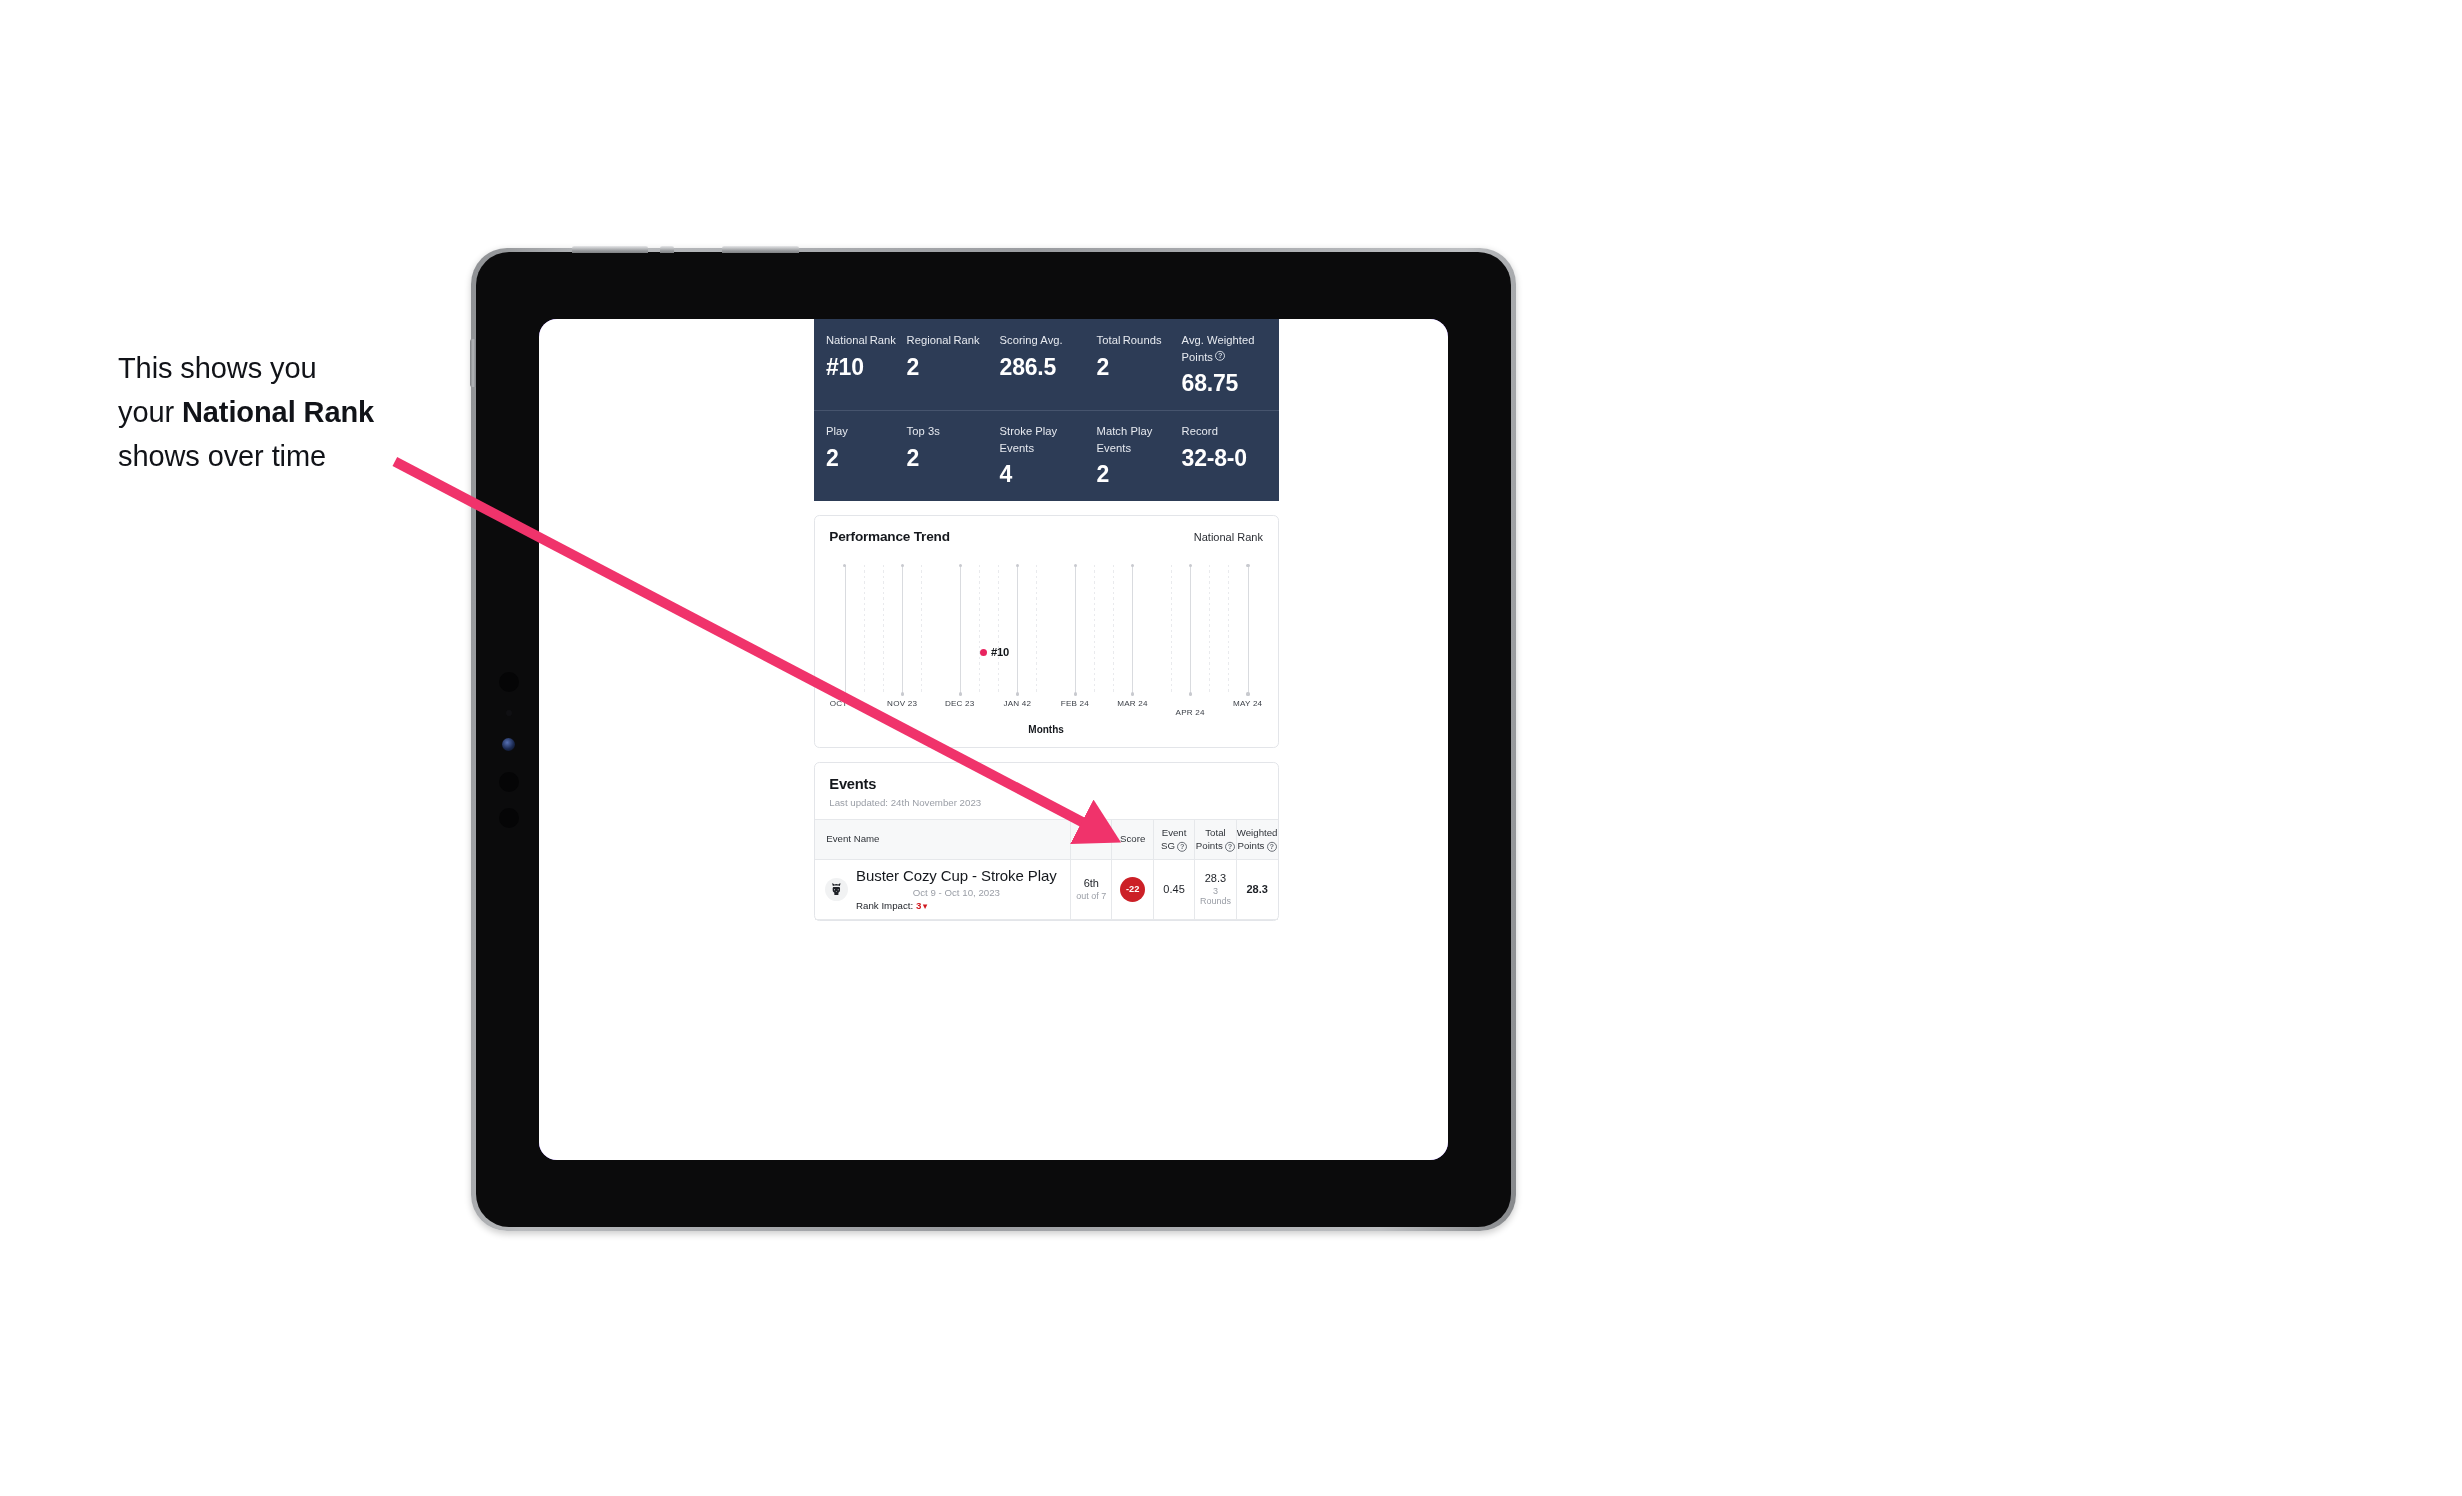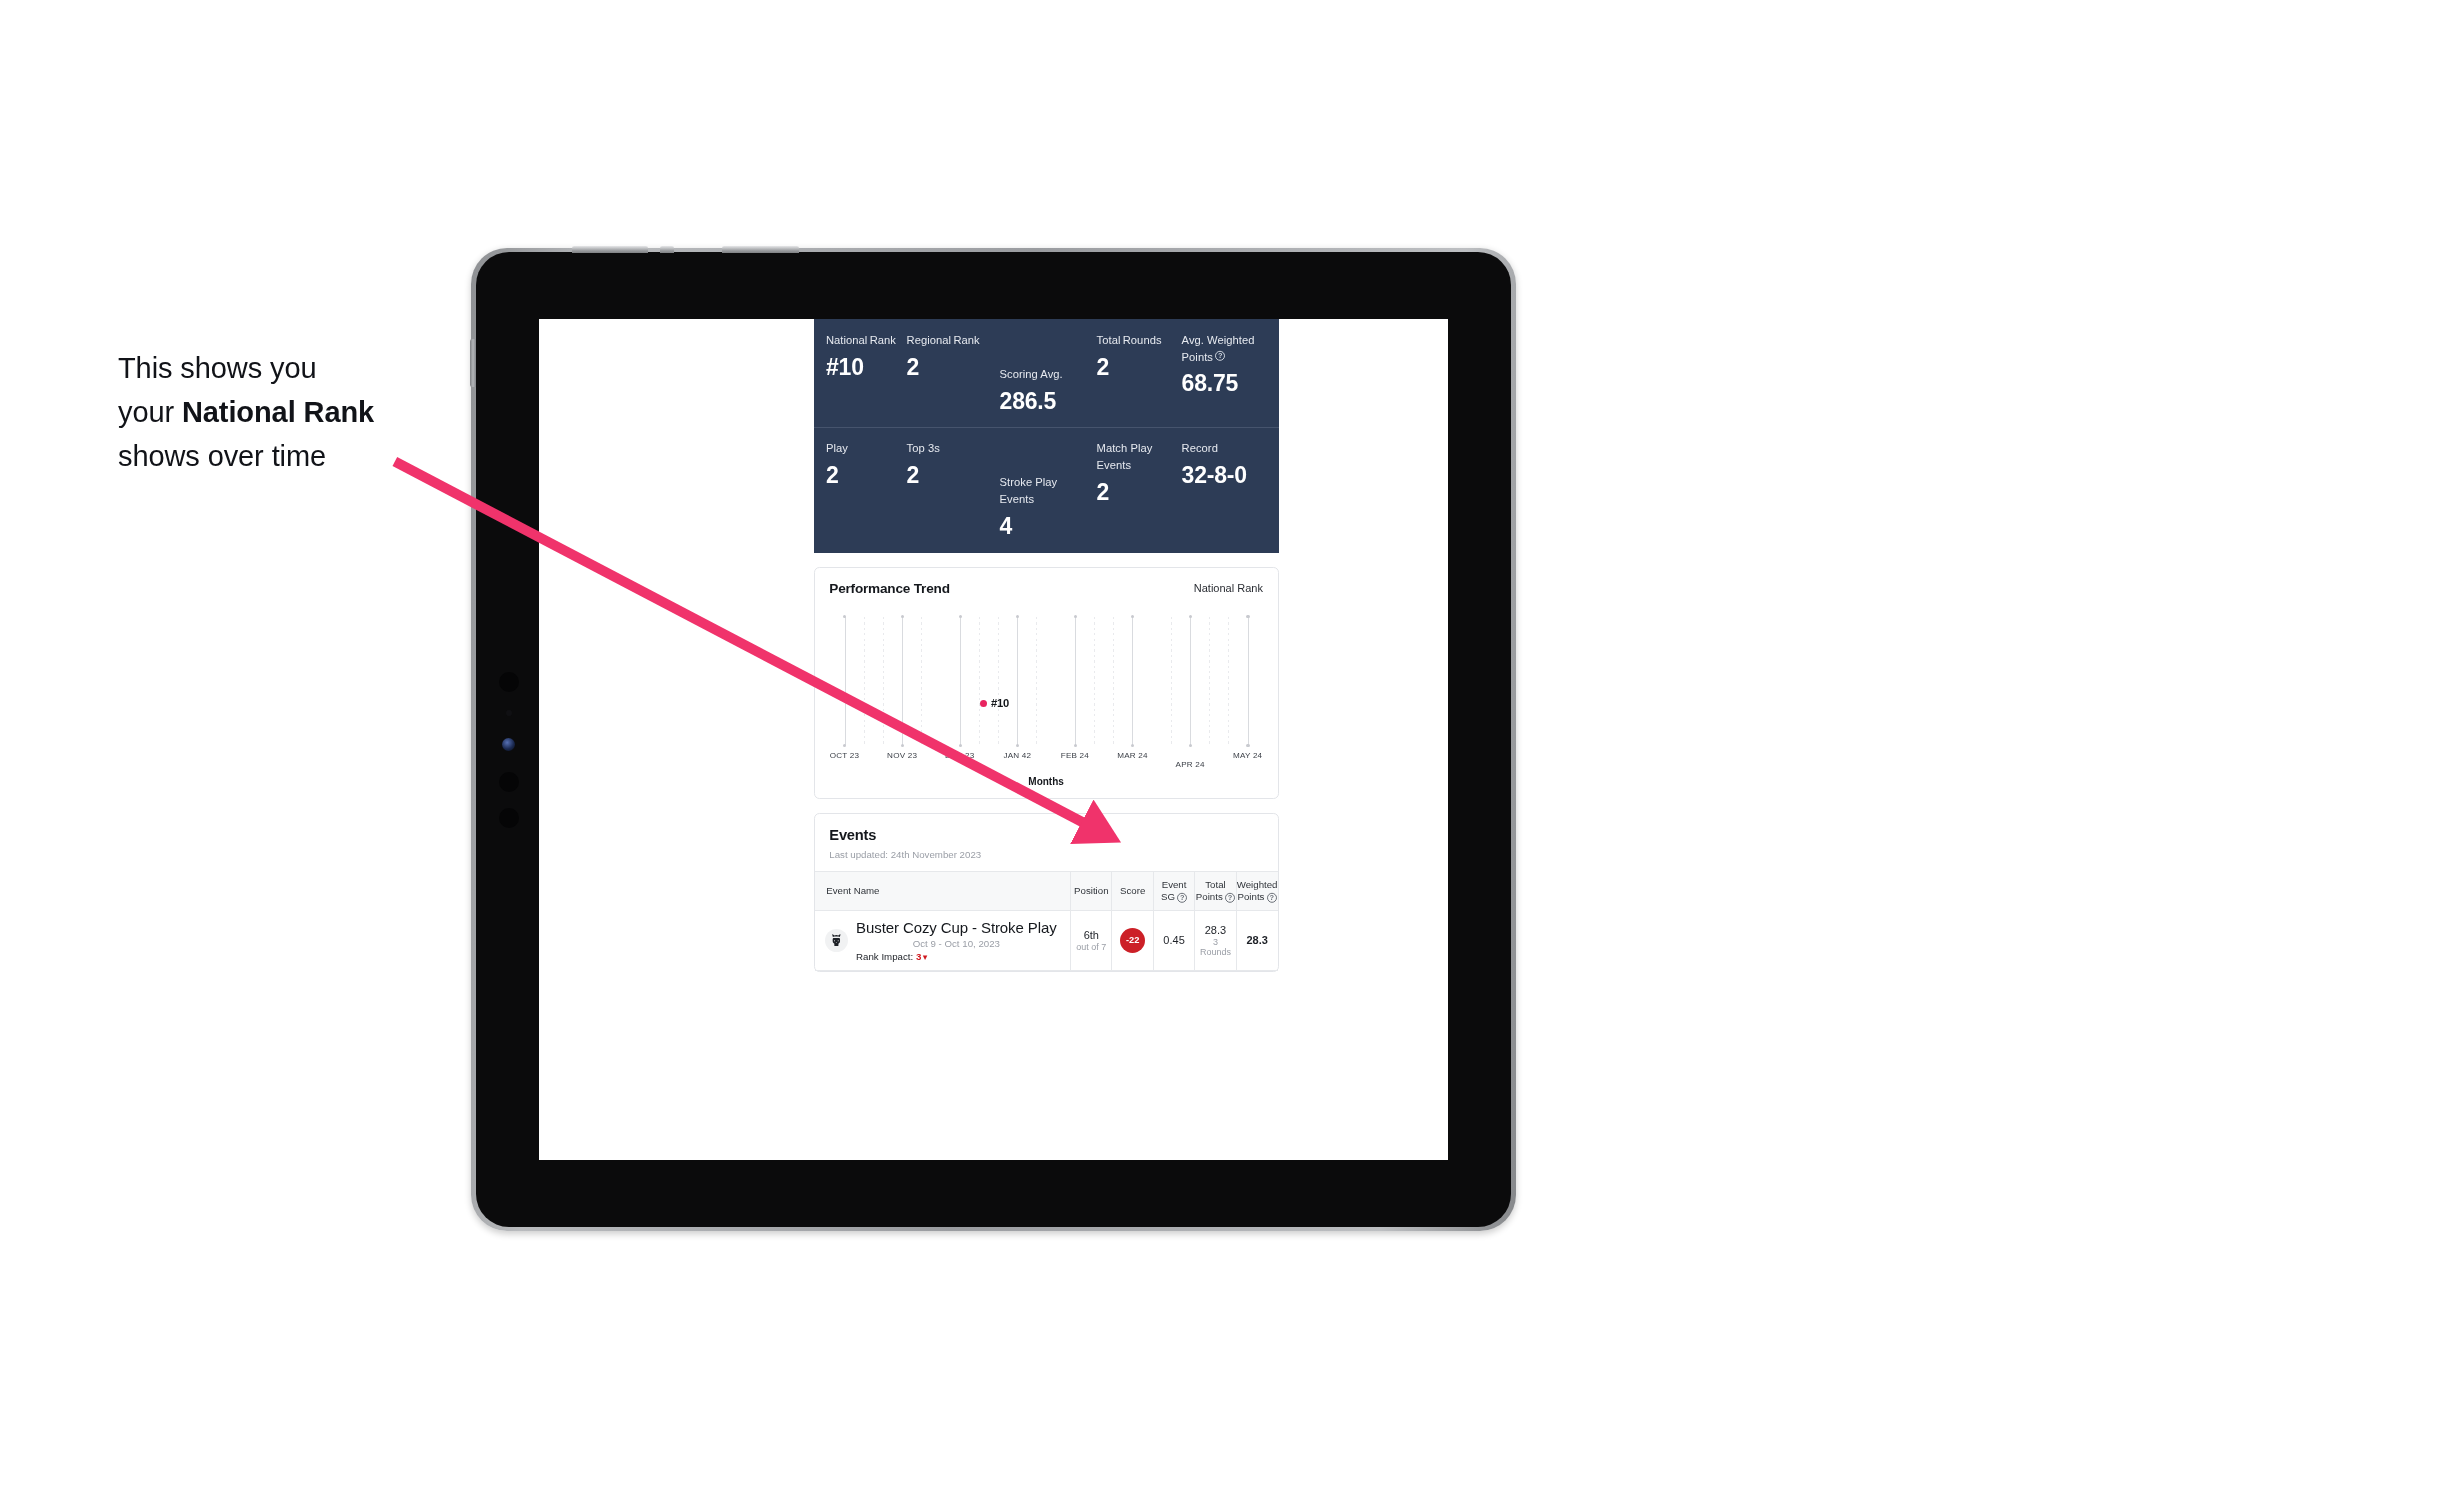--- a/index.html
+++ b/index.html
@@ -37,21 +37,21 @@
     box-shadow: 0 2.3px 7.7px rgba(0,0,0,.20);
   }
   .tablet-body {
     position: absolute; left: 4.6px; top: 3.9px; right: 4.6px; bottom: 3.9px;
     background: #0b0b0c;
     border-radius: 33px;
   }
   .tablet-screen {
     position: absolute; left: 63px; top: 67px; right: 63px; bottom: 67px;
     background: #8b5cf6;
-    border-radius: 0;
+    border-radius: 18px;
     overflow: hidden;
   }
   
   .edge-btn {
     position: absolute; height: 7px; top: -6.2px;
     background: linear-gradient(180deg,#e6e7e9,#9fa1a4 60%,#7f8184);
     border-radius: 2.3px 2.3px 0 0;
   }
   .edge-btn.b1 { left: 96px; width: 76px; }
   .edge-btn.b2 { left: 184px; width: 14px; }
@@ -98,21 +98,21 @@
   }
   .qmark {
     display:inline-flex; align-items:center; justify-content:center;
     width: 10px; height: 10px; border-radius: 50%;
     border: 0.9px solid #cdd4de; color: #cdd4de;
     font-size: 7.4px; line-height: 1; font-weight: 600;
     transform: translateY(0.8px);
   }
   .stat-cell.c1 { padding-left: 12.4px; max-width: 93px; }
   .stat-cell.c2 { max-width: 93px; }
-  .stat-cell.c3 { max-width: 101px; margin-top: 34px; }
+  .stat-cell.c3 { max-width: 101px; }
   .stat-cell.c4 { max-width: 85px; }
   .stat-cell.c5 { max-width: 108px; }
 
   
   .card {
     background: #fff;
     border: 0.8px solid #e3e5e9;
     border-radius: 5.4px;
     margin-top: 14px;
   }

